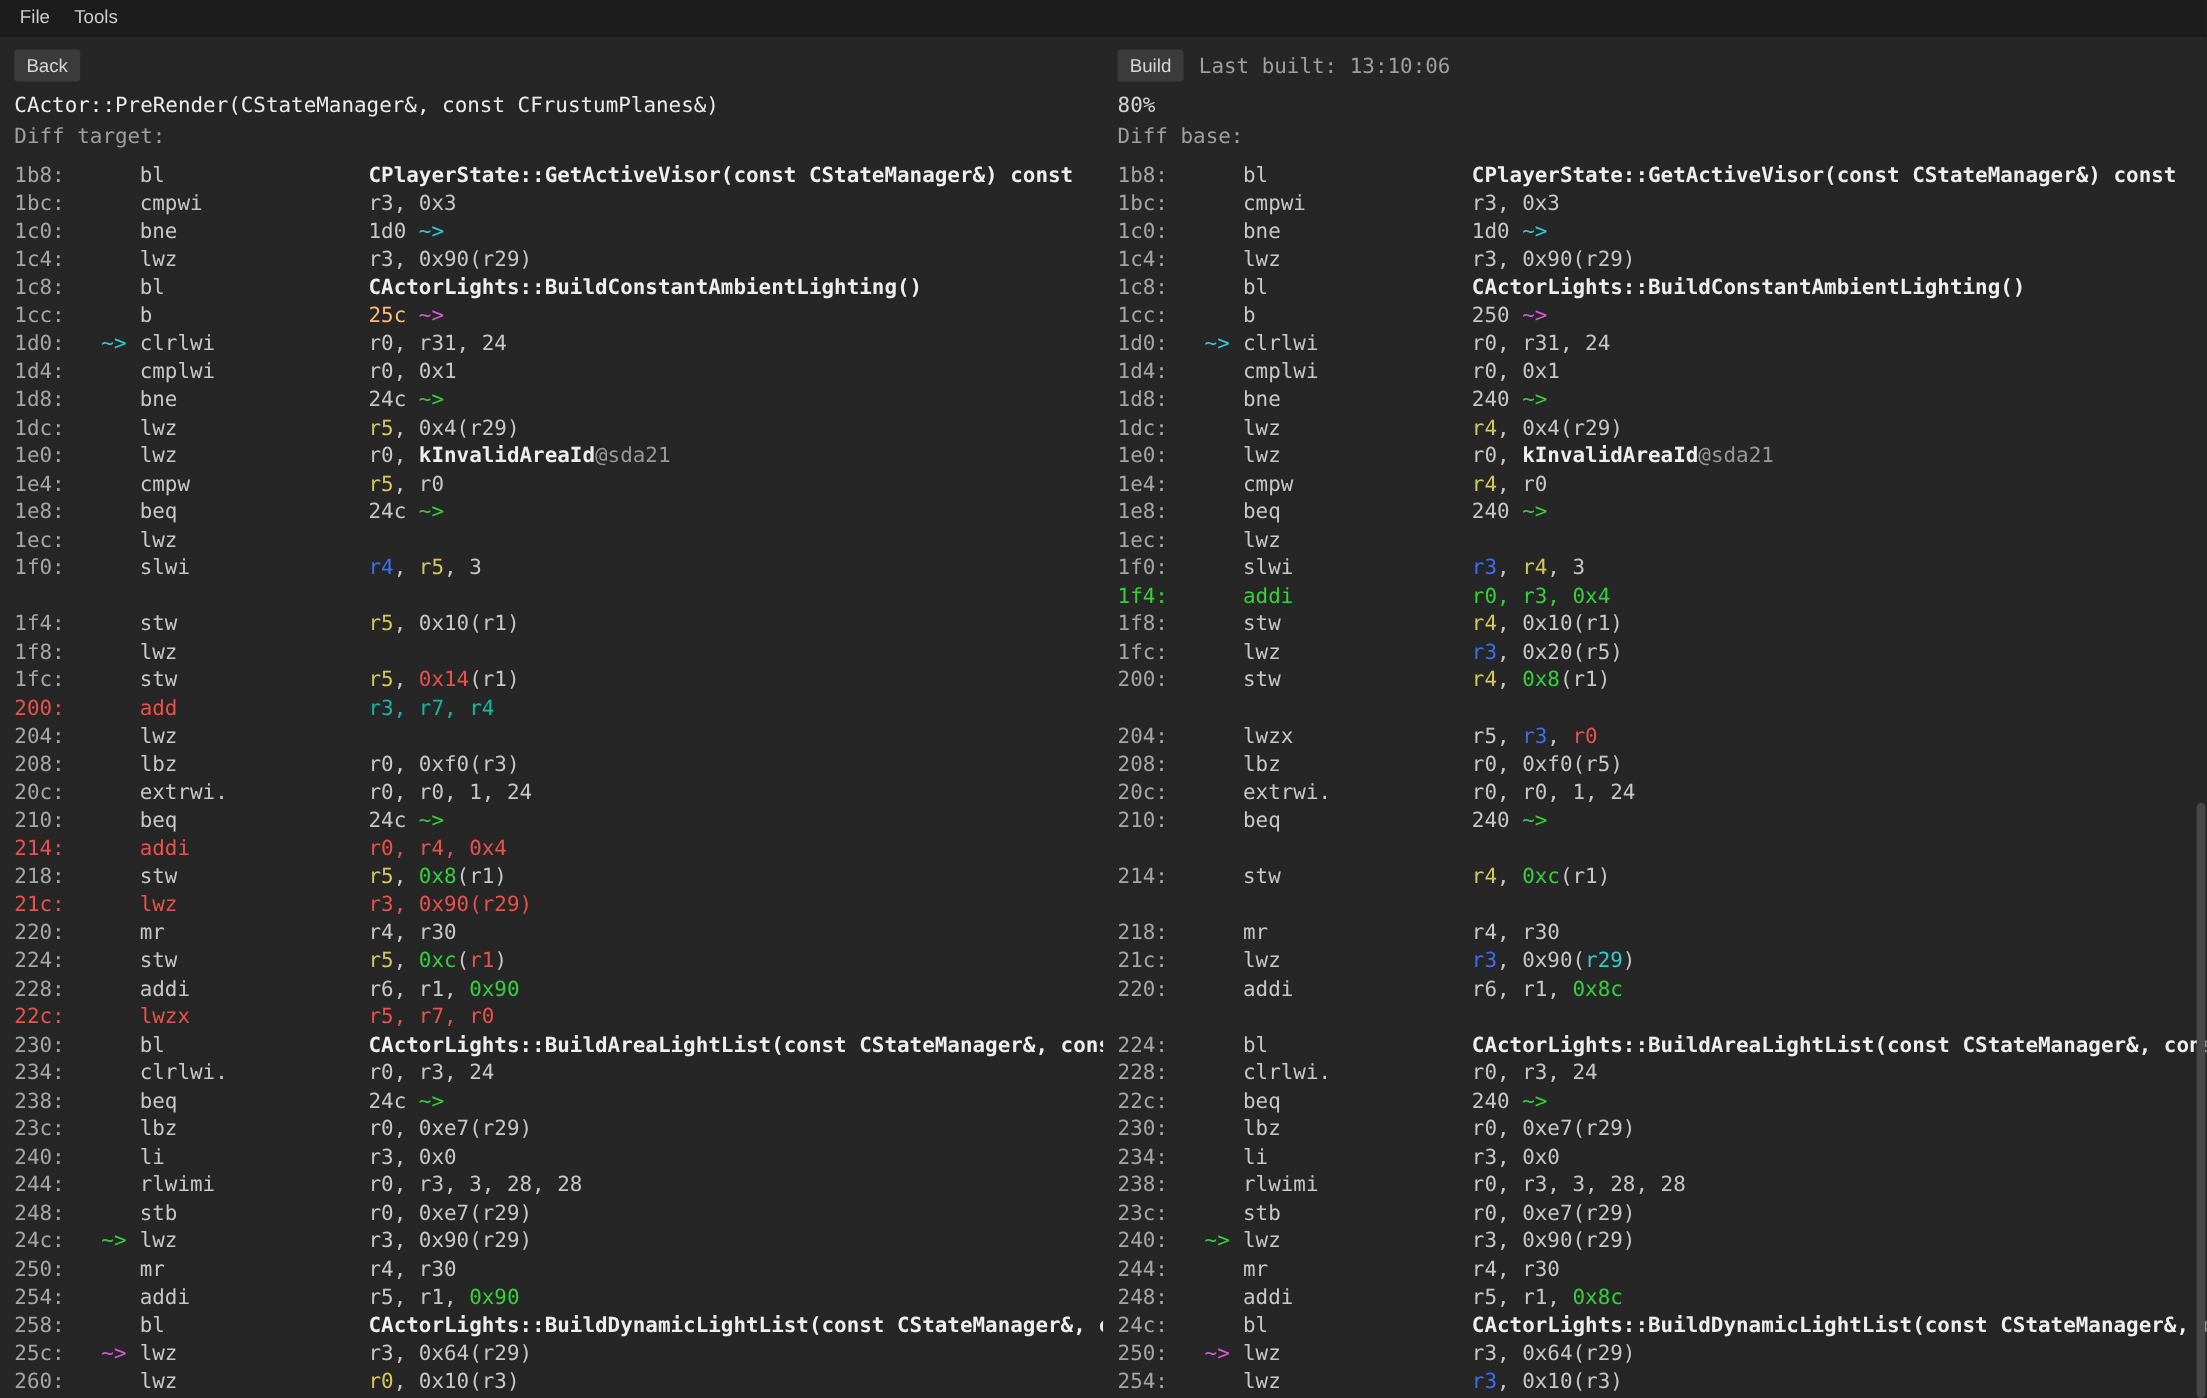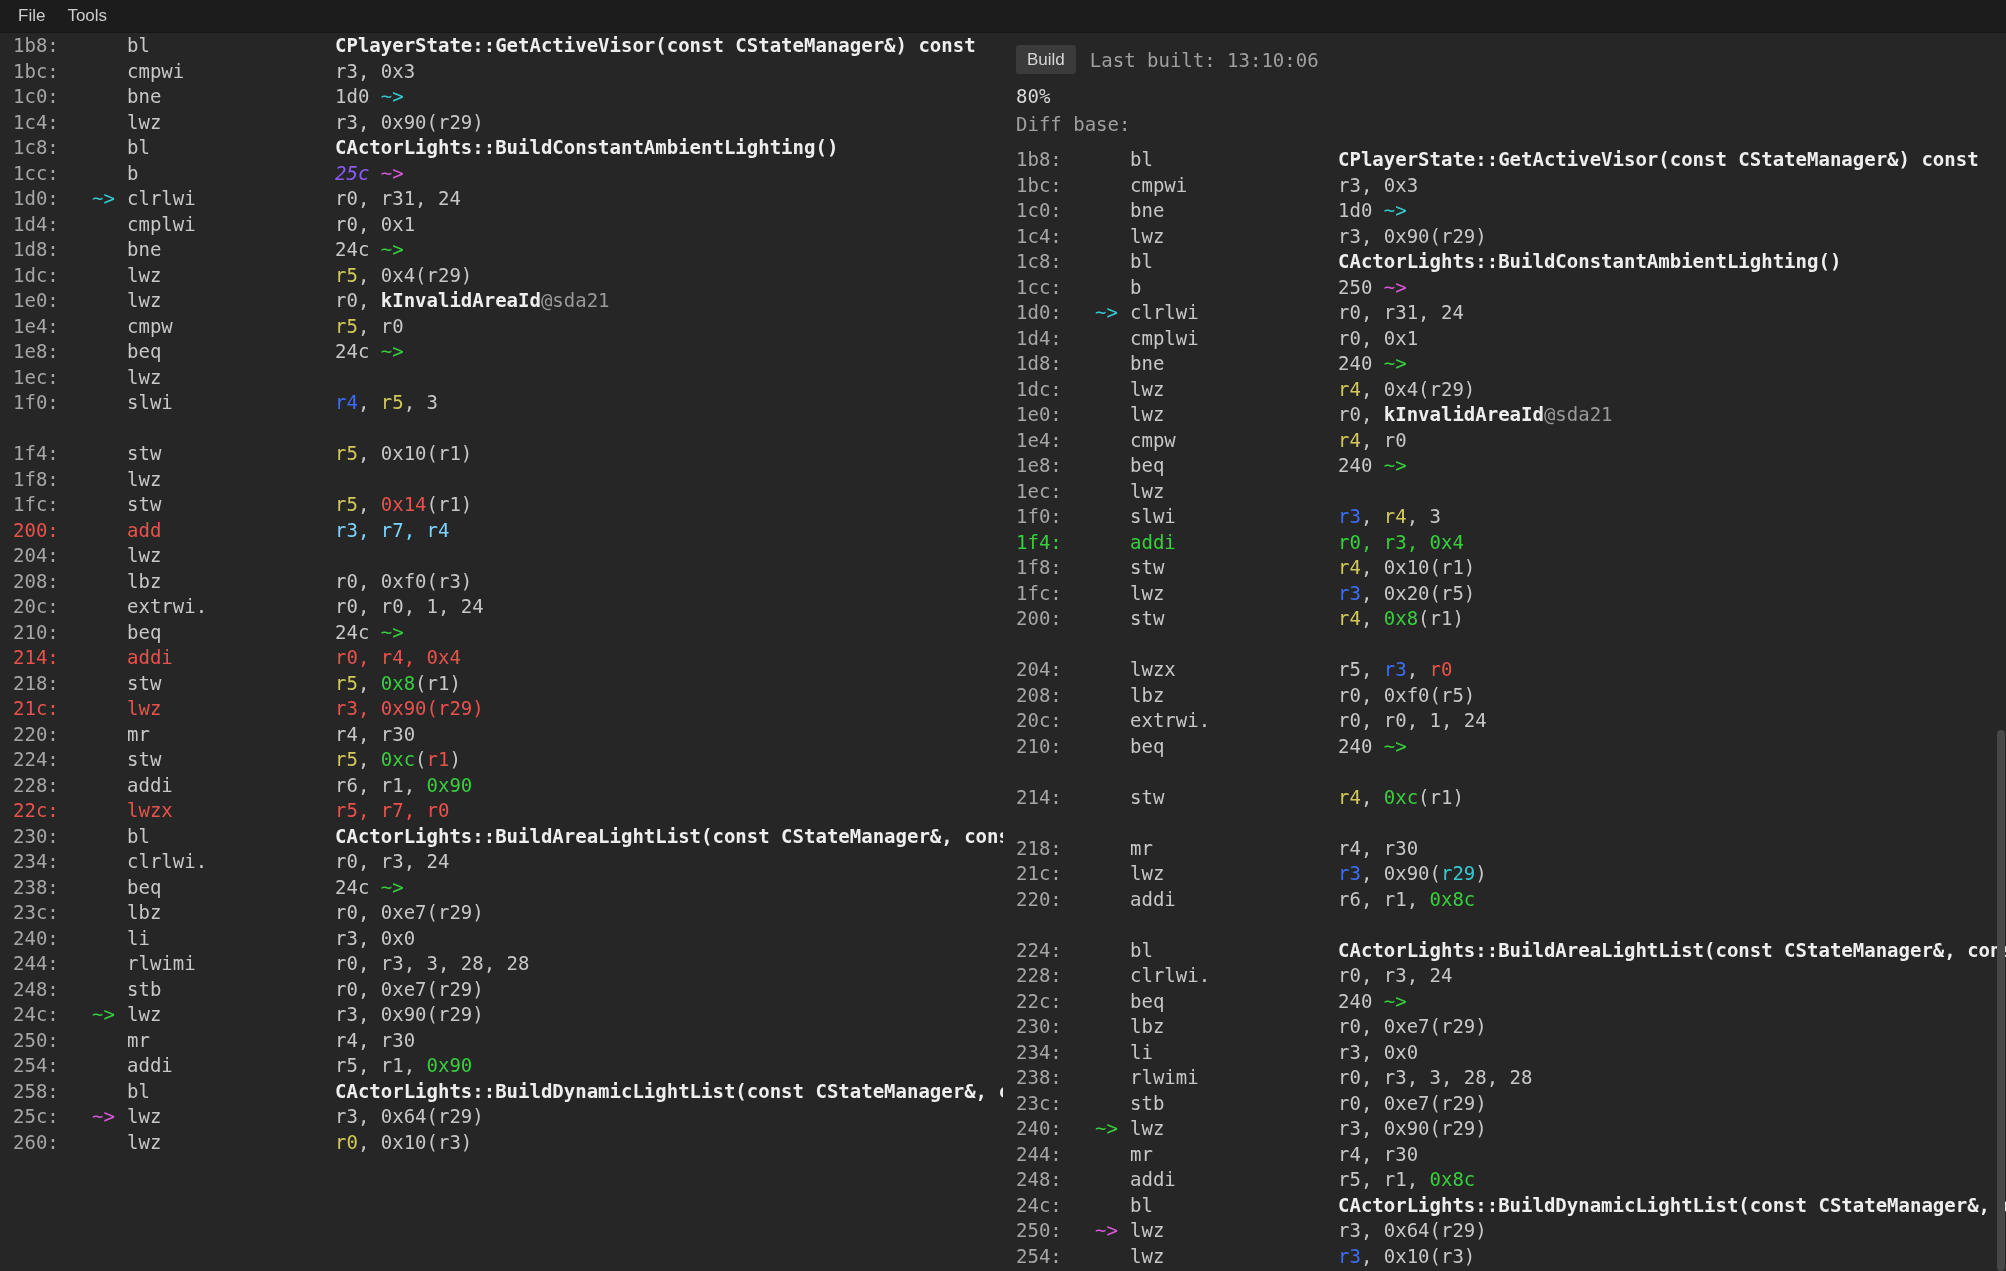--- a/index.html
+++ b/index.html
@@ -38,41 +38,48 @@
 <body>
 
 <div class="app">
   <div class="menubar">
     <div class="menu-item">File</div>
     <div class="menu-item">Tools</div>
   </div>
 
   <div class="content">
     <div class="pane">
+      <div class="pane-header">
+        <div class="chip-row">
+          <button class="chip">Back</button>
+        </div>
+        <div class="symbol-name">CActor::PreRender(CStateManager&amp;, const CFrustumPlanes&amp;)</div>
+        <div class="diff-label">Diff target:</div>
+      </div>
       <div class="rows" id="target-rows">
           <div class="asm-row"><span class="addr" style="color: rgb(166, 166, 166);">1b8:</span><span class="gutter"></span><span class="mn" style="color: rgb(199, 199, 199);">bl</span><span class="ops"><span class=" tok-sym" style="color: rgb(238, 238, 238);">CPlayerState::GetActiveVisor(const CStateManager&amp;) const</span></span></div>
           <div class="asm-row"><span class="addr" style="color: rgb(166, 166, 166);">1bc:</span><span class="gutter"></span><span class="mn" style="color: rgb(199, 199, 199);">cmpwi</span><span class="ops"><span class="" style="color: rgb(199, 199, 199);">r3, 0x3</span></span></div>
           <div class="asm-row"><span class="addr" style="color: rgb(166, 166, 166);">1c0:</span><span class="gutter"></span><span class="mn" style="color: rgb(199, 199, 199);">bne</span><span class="ops"><span class="" style="color: rgb(199, 199, 199);">1d0 </span><span class="" style="color: rgb(53, 202, 208);">~&gt;</span></span></div>
           <div class="asm-row"><span class="addr" style="color: rgb(166, 166, 166);">1c4:</span><span class="gutter"></span><span class="mn" style="color: rgb(199, 199, 199);">lwz</span><span class="ops"><span class="" style="color: rgb(199, 199, 199);">r3, 0x90(r29)</span></span></div>
           <div class="asm-row"><span class="addr" style="color: rgb(166, 166, 166);">1c8:</span><span class="gutter"></span><span class="mn" style="color: rgb(199, 199, 199);">bl</span><span class="ops"><span class=" tok-sym" style="color: rgb(238, 238, 238);">CActorLights::BuildConstantAmbientLighting()</span></span></div>
-          <div class="asm-row"><span class="addr" style="color: rgb(166, 166, 166);">1cc:</span><span class="gutter"></span><span class="mn" style="color: rgb(199, 199, 199);">b</span><span class="ops"><span class="" style="color: #8b5cf6; font-style: italic;">25c </span><span class="" style="color: rgb(217, 88, 217);">~&gt;</span></span></div>
+          <div class="asm-row"><span class="addr" style="color: rgb(166, 166, 166);">1cc:</span><span class="gutter"></span><span class="mn" style="color: rgb(199, 199, 199);">b</span><span class="ops"><span class="" style="color: #fdba74;">25c </span><span class="" style="color: rgb(217, 88, 217);">~&gt;</span></span></div>
           <div class="asm-row"><span class="addr" style="color: rgb(166, 166, 166);">1d0:</span><span class="gutter"><span class="" style="color: rgb(53, 202, 208);">~&gt;</span></span><span class="mn" style="color: rgb(199, 199, 199);">clrlwi</span><span class="ops"><span class="" style="color: rgb(199, 199, 199);">r0, r31, 24</span></span></div>
           <div class="asm-row"><span class="addr" style="color: rgb(166, 166, 166);">1d4:</span><span class="gutter"></span><span class="mn" style="color: rgb(199, 199, 199);">cmplwi</span><span class="ops"><span class="" style="color: rgb(199, 199, 199);">r0, 0x1</span></span></div>
           <div class="asm-row"><span class="addr" style="color: rgb(166, 166, 166);">1d8:</span><span class="gutter"></span><span class="mn" style="color: rgb(199, 199, 199);">bne</span><span class="ops"><span class="" style="color: rgb(199, 199, 199);">24c </span><span class="" style="color: rgb(53, 208, 59);">~&gt;</span></span></div>
           <div class="asm-row"><span class="addr" style="color: rgb(166, 166, 166);">1dc:</span><span class="gutter"></span><span class="mn" style="color: rgb(199, 199, 199);">lwz</span><span class="ops"><span class="" style="color: rgb(211, 201, 90);">r5</span><span class="" style="color: rgb(199, 199, 199);">, 0x4(r29)</span></span></div>
           <div class="asm-row"><span class="addr" style="color: rgb(166, 166, 166);">1e0:</span><span class="gutter"></span><span class="mn" style="color: rgb(199, 199, 199);">lwz</span><span class="ops"><span class="" style="color: rgb(199, 199, 199);">r0, </span><span class=" tok-sym" style="color: rgb(238, 238, 238);">kInvalidAreaId</span><span class="" style="color: rgb(153, 153, 153);">@sda21</span></span></div>
           <div class="asm-row"><span class="addr" style="color: rgb(166, 166, 166);">1e4:</span><span class="gutter"></span><span class="mn" style="color: rgb(199, 199, 199);">cmpw</span><span class="ops"><span class="" style="color: rgb(211, 201, 90);">r5</span><span class="" style="color: rgb(199, 199, 199);">, r0</span></span></div>
           <div class="asm-row"><span class="addr" style="color: rgb(166, 166, 166);">1e8:</span><span class="gutter"></span><span class="mn" style="color: rgb(199, 199, 199);">beq</span><span class="ops"><span class="" style="color: rgb(199, 199, 199);">24c </span><span class="" style="color: rgb(53, 208, 59);">~&gt;</span></span></div>
           <div class="asm-row"><span class="addr" style="color: rgb(166, 166, 166);">1ec:</span><span class="gutter"></span><span class="mn" style="color: rgb(199, 199, 199);">lwz</span></div>
           <div class="asm-row"><span class="addr" style="color: rgb(166, 166, 166);">1f0:</span><span class="gutter"></span><span class="mn" style="color: rgb(199, 199, 199);">slwi</span><span class="ops"><span class="" style="color: rgb(62, 109, 242);">r4</span><span class="" style="color: rgb(199, 199, 199);">, </span><span class="" style="color: rgb(211, 201, 90);">r5</span><span class="" style="color: rgb(199, 199, 199);">, 3</span></span></div>
           <div class="asm-row"></div>
           <div class="asm-row"><span class="addr" style="color: rgb(166, 166, 166);">1f4:</span><span class="gutter"></span><span class="mn" style="color: rgb(199, 199, 199);">stw</span><span class="ops"><span class="" style="color: rgb(211, 201, 90);">r5</span><span class="" style="color: rgb(199, 199, 199);">, 0x10(r1)</span></span></div>
           <div class="asm-row"><span class="addr" style="color: rgb(166, 166, 166);">1f8:</span><span class="gutter"></span><span class="mn" style="color: rgb(199, 199, 199);">lwz</span></div>
           <div class="asm-row"><span class="addr" style="color: rgb(166, 166, 166);">1fc:</span><span class="gutter"></span><span class="mn" style="color: rgb(199, 199, 199);">stw</span><span class="ops"><span class="" style="color: rgb(211, 201, 90);">r5</span><span class="" style="color: rgb(199, 199, 199);">, </span><span class="" style="color: rgb(232, 82, 76);">0x14</span><span class="" style="color: rgb(199, 199, 199);">(r1)</span></span></div>
-          <div class="asm-row"><span class="addr" style="color: rgb(232, 82, 76);">200:</span><span class="gutter"></span><span class="mn" style="color: rgb(232, 82, 76);">add</span><span class="ops"><span class="" style="color: #7dd3fc;">r3, r7, r4</span></span></div>
+          <div class="asm-row"><span class="addr" style="color: rgb(232, 82, 76);">200:</span><span class="gutter"></span><span class="mn" style="color: rgb(232, 82, 76);">add</span><span class="ops"><span class="" style="color: #14b8a6;">r3, r7, r4</span></span></div>
           <div class="asm-row"><span class="addr" style="color: rgb(166, 166, 166);">204:</span><span class="gutter"></span><span class="mn" style="color: rgb(199, 199, 199);">lwz</span></div>
           <div class="asm-row"><span class="addr" style="color: rgb(166, 166, 166);">208:</span><span class="gutter"></span><span class="mn" style="color: rgb(199, 199, 199);">lbz</span><span class="ops"><span class="" style="color: rgb(199, 199, 199);">r0, 0xf0(r3)</span></span></div>
           <div class="asm-row"><span class="addr" style="color: rgb(166, 166, 166);">20c:</span><span class="gutter"></span><span class="mn" style="color: rgb(199, 199, 199);">extrwi.</span><span class="ops"><span class="" style="color: rgb(199, 199, 199);">r0, r0, 1, 24</span></span></div>
           <div class="asm-row"><span class="addr" style="color: rgb(166, 166, 166);">210:</span><span class="gutter"></span><span class="mn" style="color: rgb(199, 199, 199);">beq</span><span class="ops"><span class="" style="color: rgb(199, 199, 199);">24c </span><span class="" style="color: rgb(53, 208, 59);">~&gt;</span></span></div>
           <div class="asm-row"><span class="addr" style="color: rgb(232, 82, 76);">214:</span><span class="gutter"></span><span class="mn" style="color: rgb(232, 82, 76);">addi</span><span class="ops"><span class="" style="color: rgb(232, 82, 76);">r0, r4, 0x4</span></span></div>
           <div class="asm-row"><span class="addr" style="color: rgb(166, 166, 166);">218:</span><span class="gutter"></span><span class="mn" style="color: rgb(199, 199, 199);">stw</span><span class="ops"><span class="" style="color: rgb(211, 201, 90);">r5</span><span class="" style="color: rgb(199, 199, 199);">, </span><span class="" style="color: rgb(53, 208, 59);">0x8</span><span class="" style="color: rgb(199, 199, 199);">(r1)</span></span></div>
           <div class="asm-row"><span class="addr" style="color: rgb(232, 82, 76);">21c:</span><span class="gutter"></span><span class="mn" style="color: rgb(232, 82, 76);">lwz</span><span class="ops"><span class="" style="color: rgb(232, 82, 76);">r3, 0x90(r29)</span></span></div>
           <div class="asm-row"><span class="addr" style="color: rgb(166, 166, 166);">220:</span><span class="gutter"></span><span class="mn" style="color: rgb(199, 199, 199);">mr</span><span class="ops"><span class="" style="color: rgb(199, 199, 199);">r4, r30</span></span></div>
           <div class="asm-row"><span class="addr" style="color: rgb(166, 166, 166);">224:</span><span class="gutter"></span><span class="mn" style="color: rgb(199, 199, 199);">stw</span><span class="ops"><span class="" style="color: rgb(211, 201, 90);">r5</span><span class="" style="color: rgb(199, 199, 199);">, </span><span class="" style="color: rgb(53, 208, 59);">0xc</span><span class="" style="color: rgb(199, 199, 199);">(</span><span class="" style="color: rgb(232, 82, 76);">r1</span><span class="" style="color: rgb(199, 199, 199);">)</span></span></div>
           <div class="asm-row"><span class="addr" style="color: rgb(166, 166, 166);">228:</span><span class="gutter"></span><span class="mn" style="color: rgb(199, 199, 199);">addi</span><span class="ops"><span class="" style="color: rgb(199, 199, 199);">r6, r1, </span><span class="" style="color: rgb(53, 208, 59);">0x90</span></span></div>

